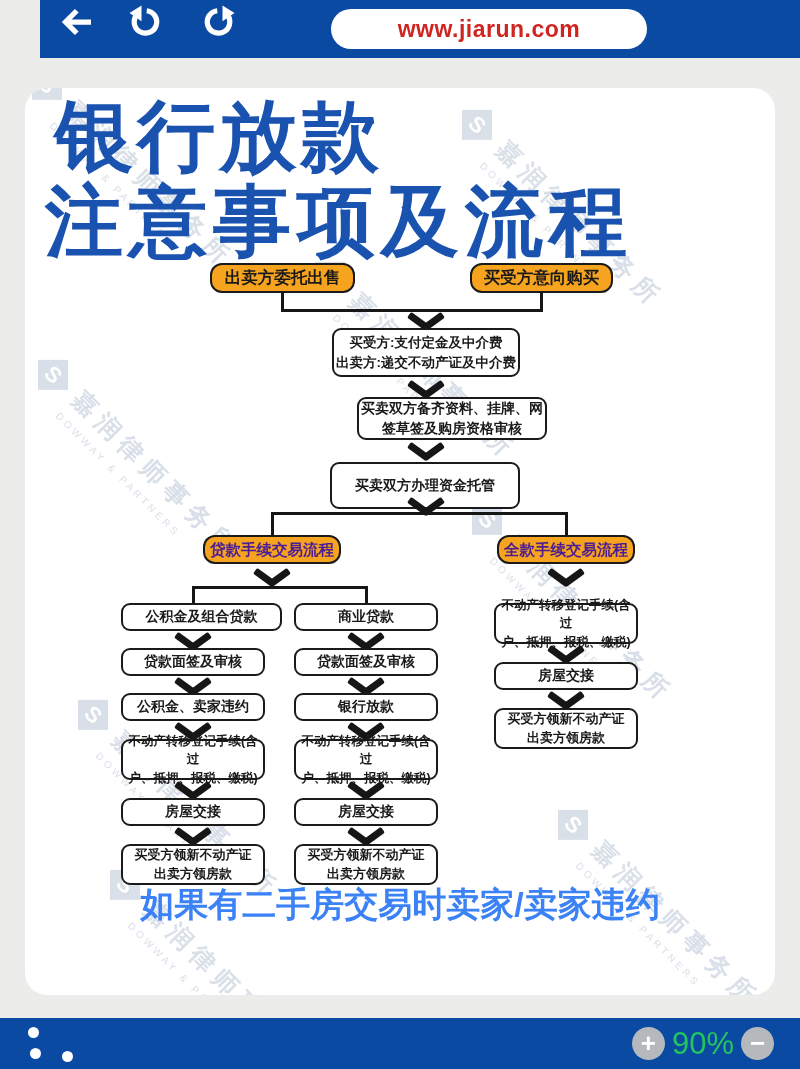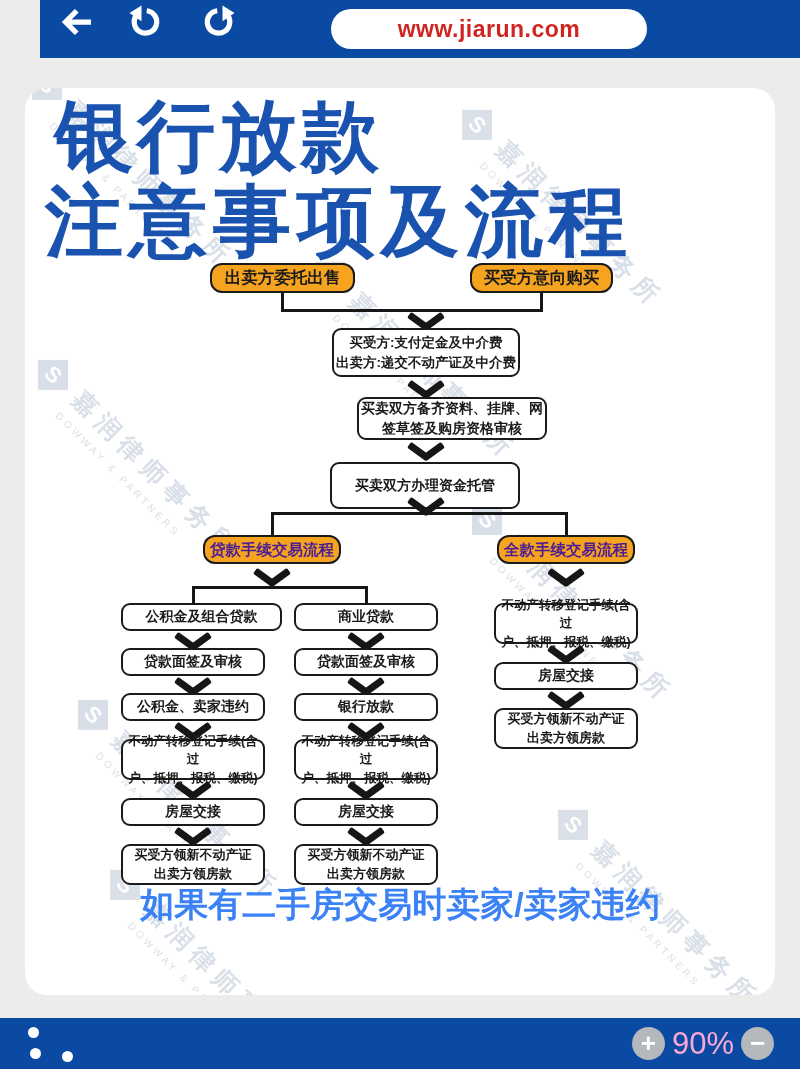--- a/index.html
+++ b/index.html
@@ -50,21 +50,21 @@
 
   
   .footer-red{position:absolute;left:0;top:798px;width:750px;text-align:center;color:#3b82f6;font-weight:900;z-index:1;}
   .footer-red div{font-size:34px;line-height:36px;white-space:nowrap;}
 
   
   .bottombar{position:absolute;left:0;top:1018px;width:800px;height:51px;background:#0b4aa2;}
   .dot{position:absolute;width:11px;height:11px;border-radius:50%;background:#ffffff;}
   .zoom-ctrl{position:absolute;right:26px;top:0;height:51px;display:flex;align-items:center;gap:7px;}
   .zoom-btn{width:33px;height:33px;border-radius:50%;background:#b5b8bc;border:none;color:#ffffff;font-size:26px;font-weight:700;line-height:31px;text-align:center;padding:0;cursor:pointer;}
-  .zoom-label{color:#f9a8d4;font-size:31px;font-weight:400;}
+  .zoom-label{color:#22c55e;font-size:31px;font-weight:400;}
 </style>
 </head>
 <body>
 
 <div class="screen">
 
   <header class="topbar">
     <button class="icon-btn btn-back">
       <span>
         <svg width="40" height="36" viewBox="0 0 48 48">

